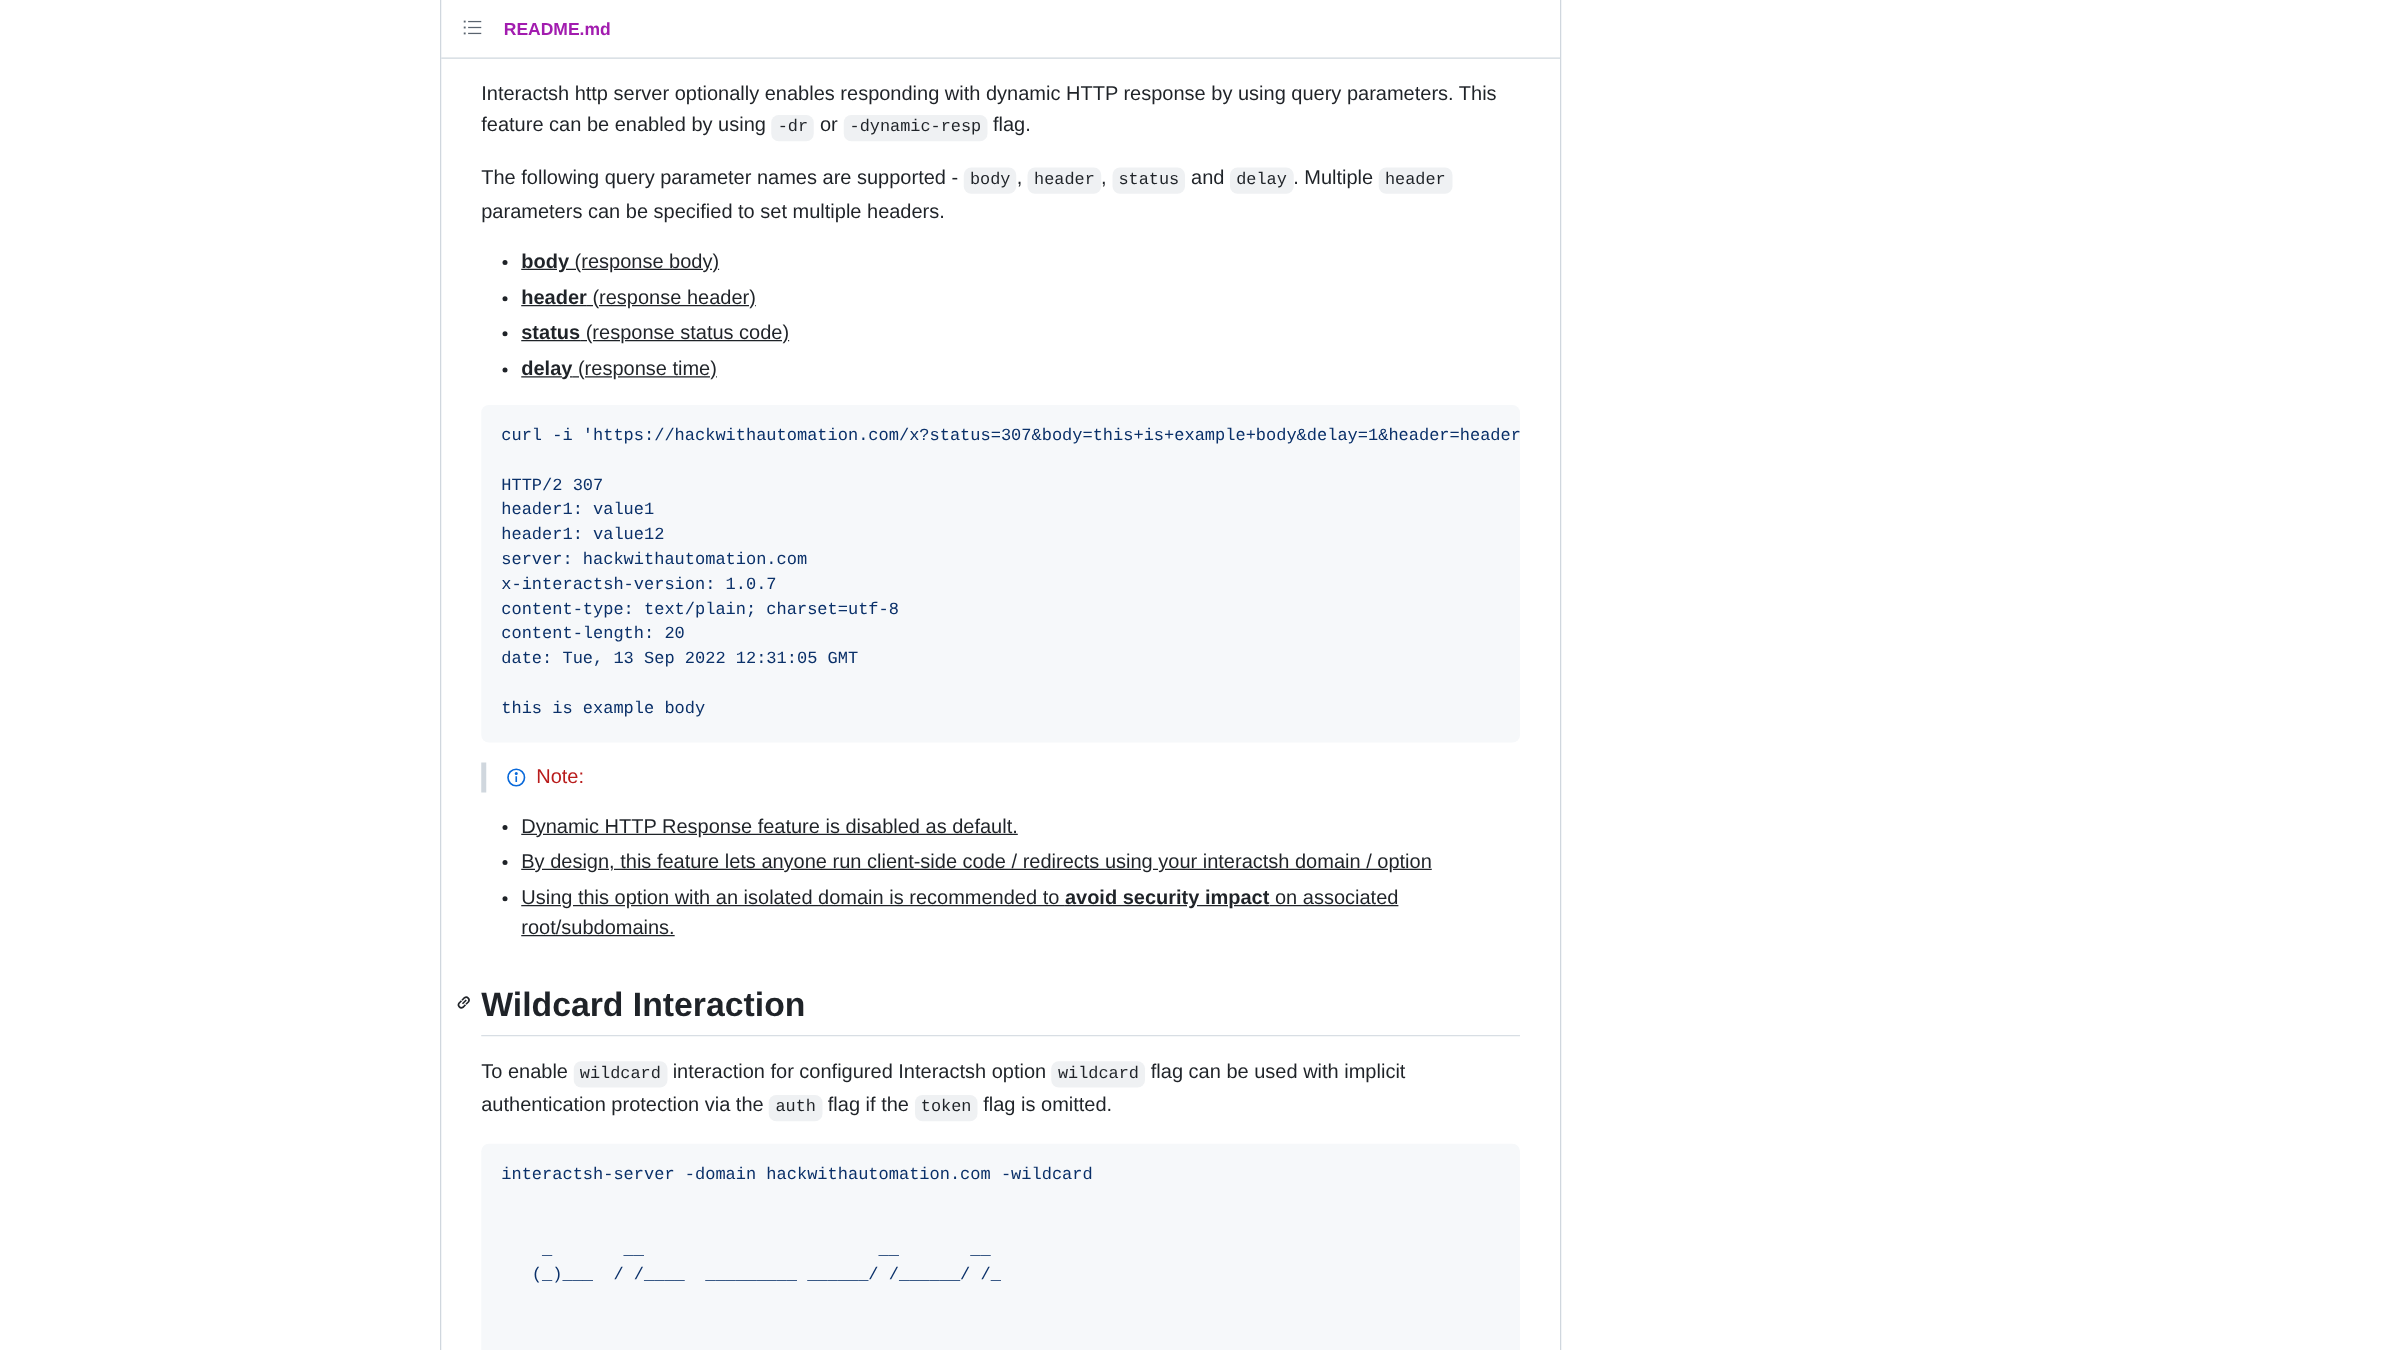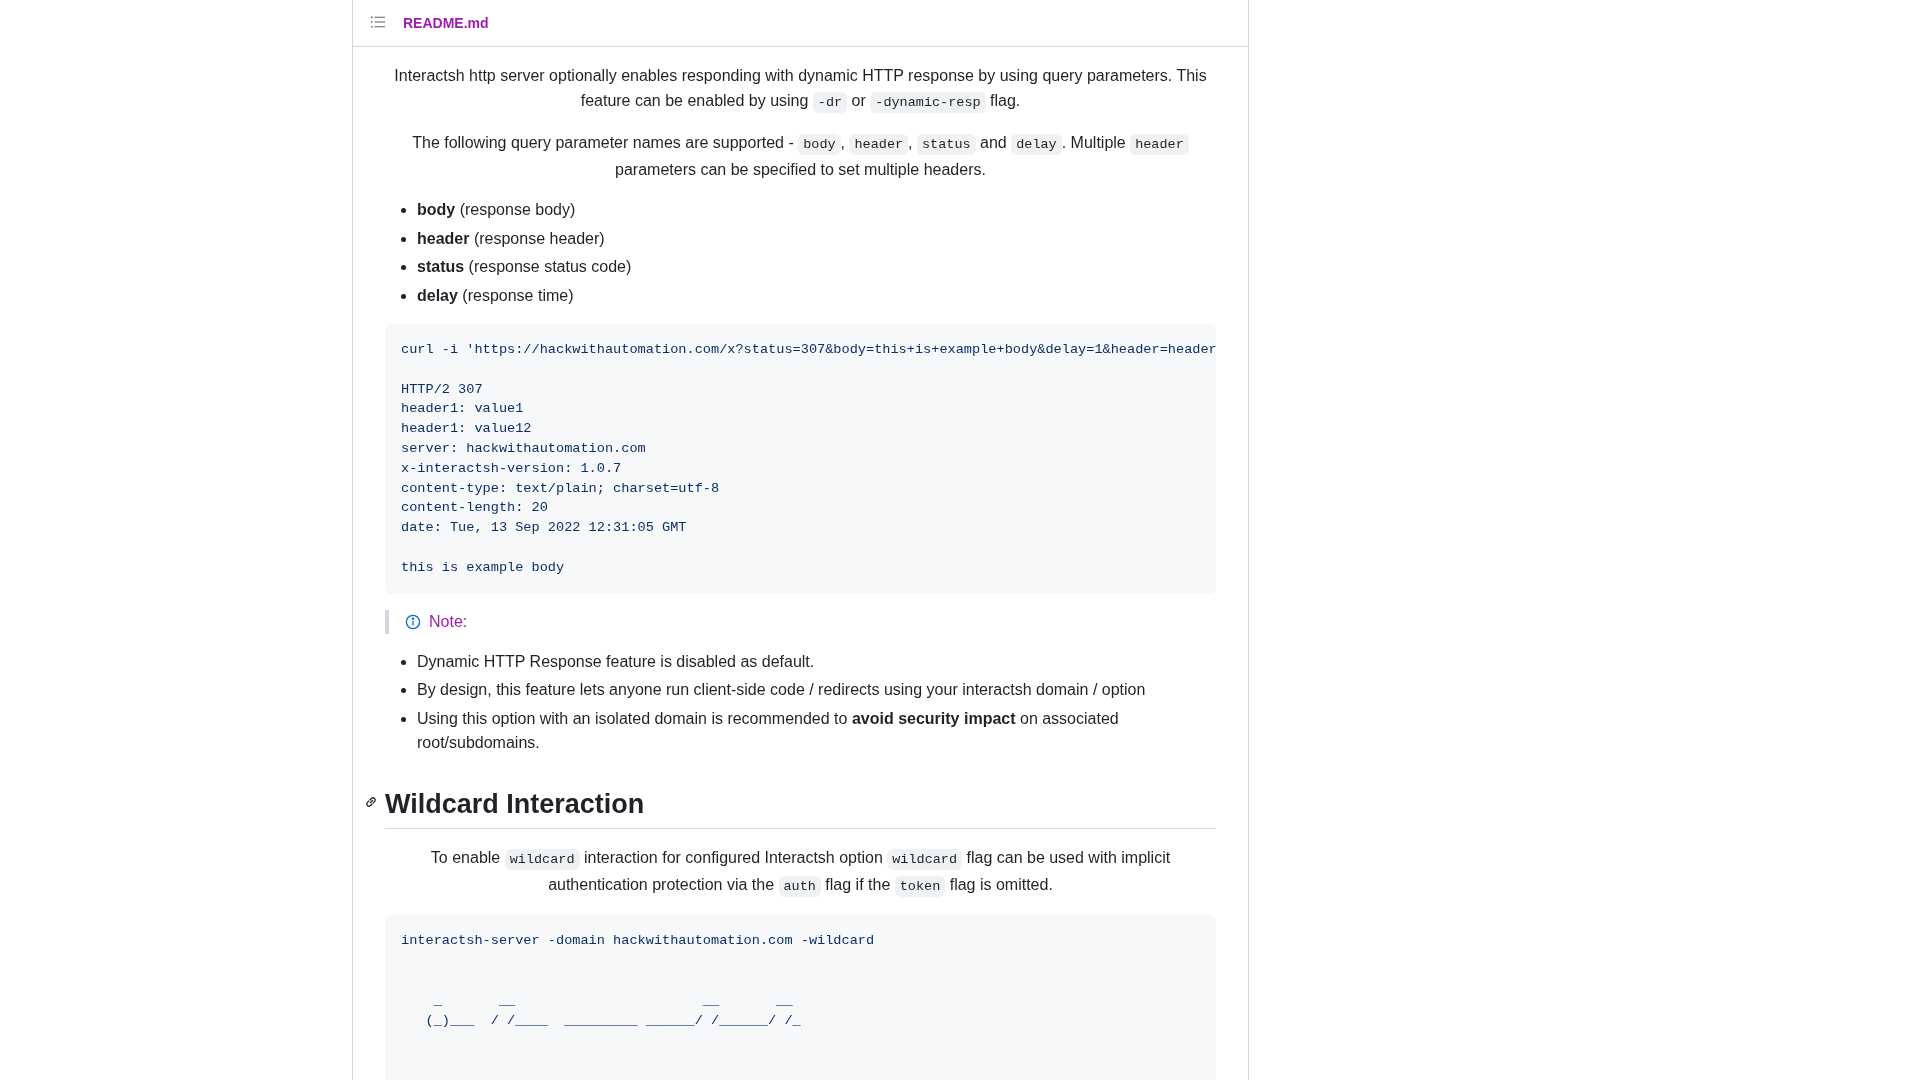--- a/index.html
+++ b/index.html
@@ -62,34 +62,34 @@
       top: 14px;
       width: 16px;
       height: 16px;
       display: inline-flex;
     }
     p {
       font-size: 16px;
       line-height: 24.5px;
       margin: 0 0 16px 0;
       color: #1f2328;
-      text-align: center;
     }
     .p-first { margin-top: 17px; }
     code.inline {
       font-family: "Liberation Mono", monospace;
       font-size: 13.5px;
       background: #eff1f3;
       border-radius: 6px;
       padding: 3px 5px;
       color: #1f2328;
     }
     ul {
       margin: 0 0 16px 0;
       padding-left: 32px;
+      text-decoration: underline;
     }
     li {
       font-size: 16px;
       line-height: 24.5px;
       margin-top: 4px;
     }
     li b { font-weight: bold; }
     pre.codeblock {
       margin: 0 0 16px 0;
       background: #f6f8fa;
@@ -104,21 +104,21 @@
     }
     .note {
       border-left: 4px solid #d0d7de;
       padding: 0 16px 0 16px;
       margin: 0 0 16px 0;
       height: 24px;
       display: flex;
       align-items: center;
     }
     .note-label {
-      color: #a21caf;
+      color: #b91c1c;
       font-size: 16px;
       display: inline-flex;
       align-items: center;
       gap: 8px;
     }
   </style>
 </head>
 <body>
 
 <div class="readme">

